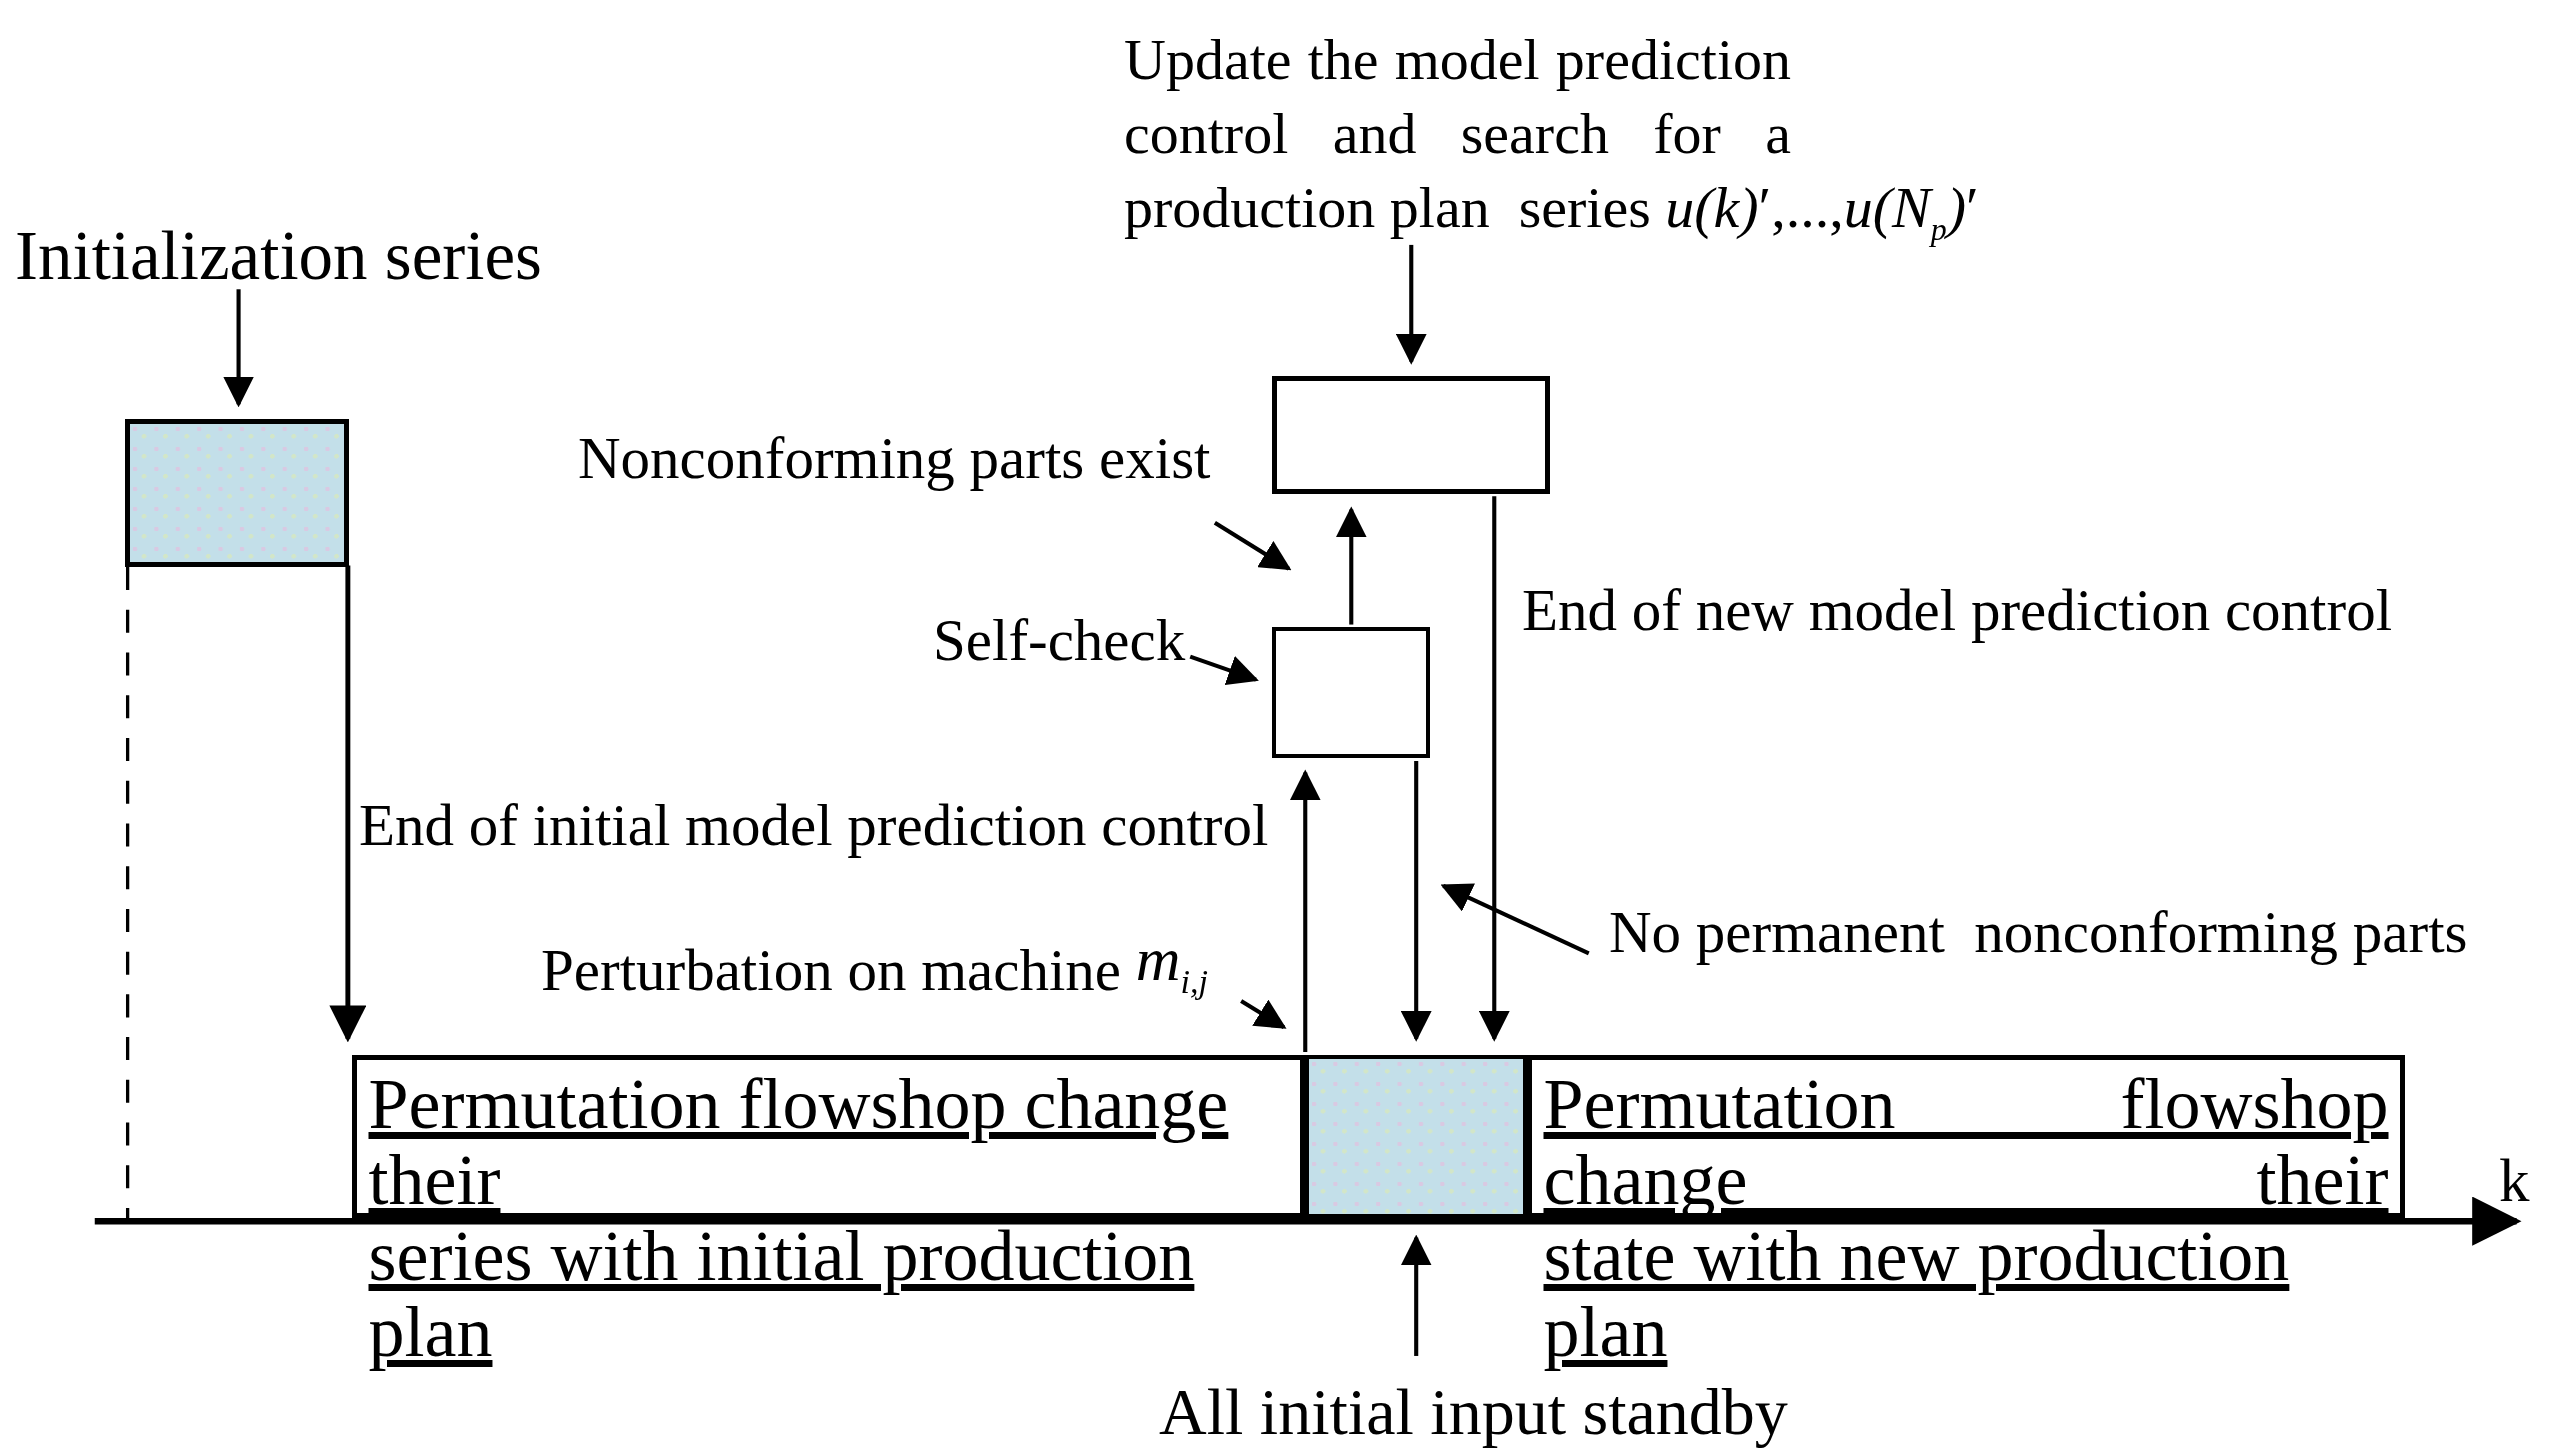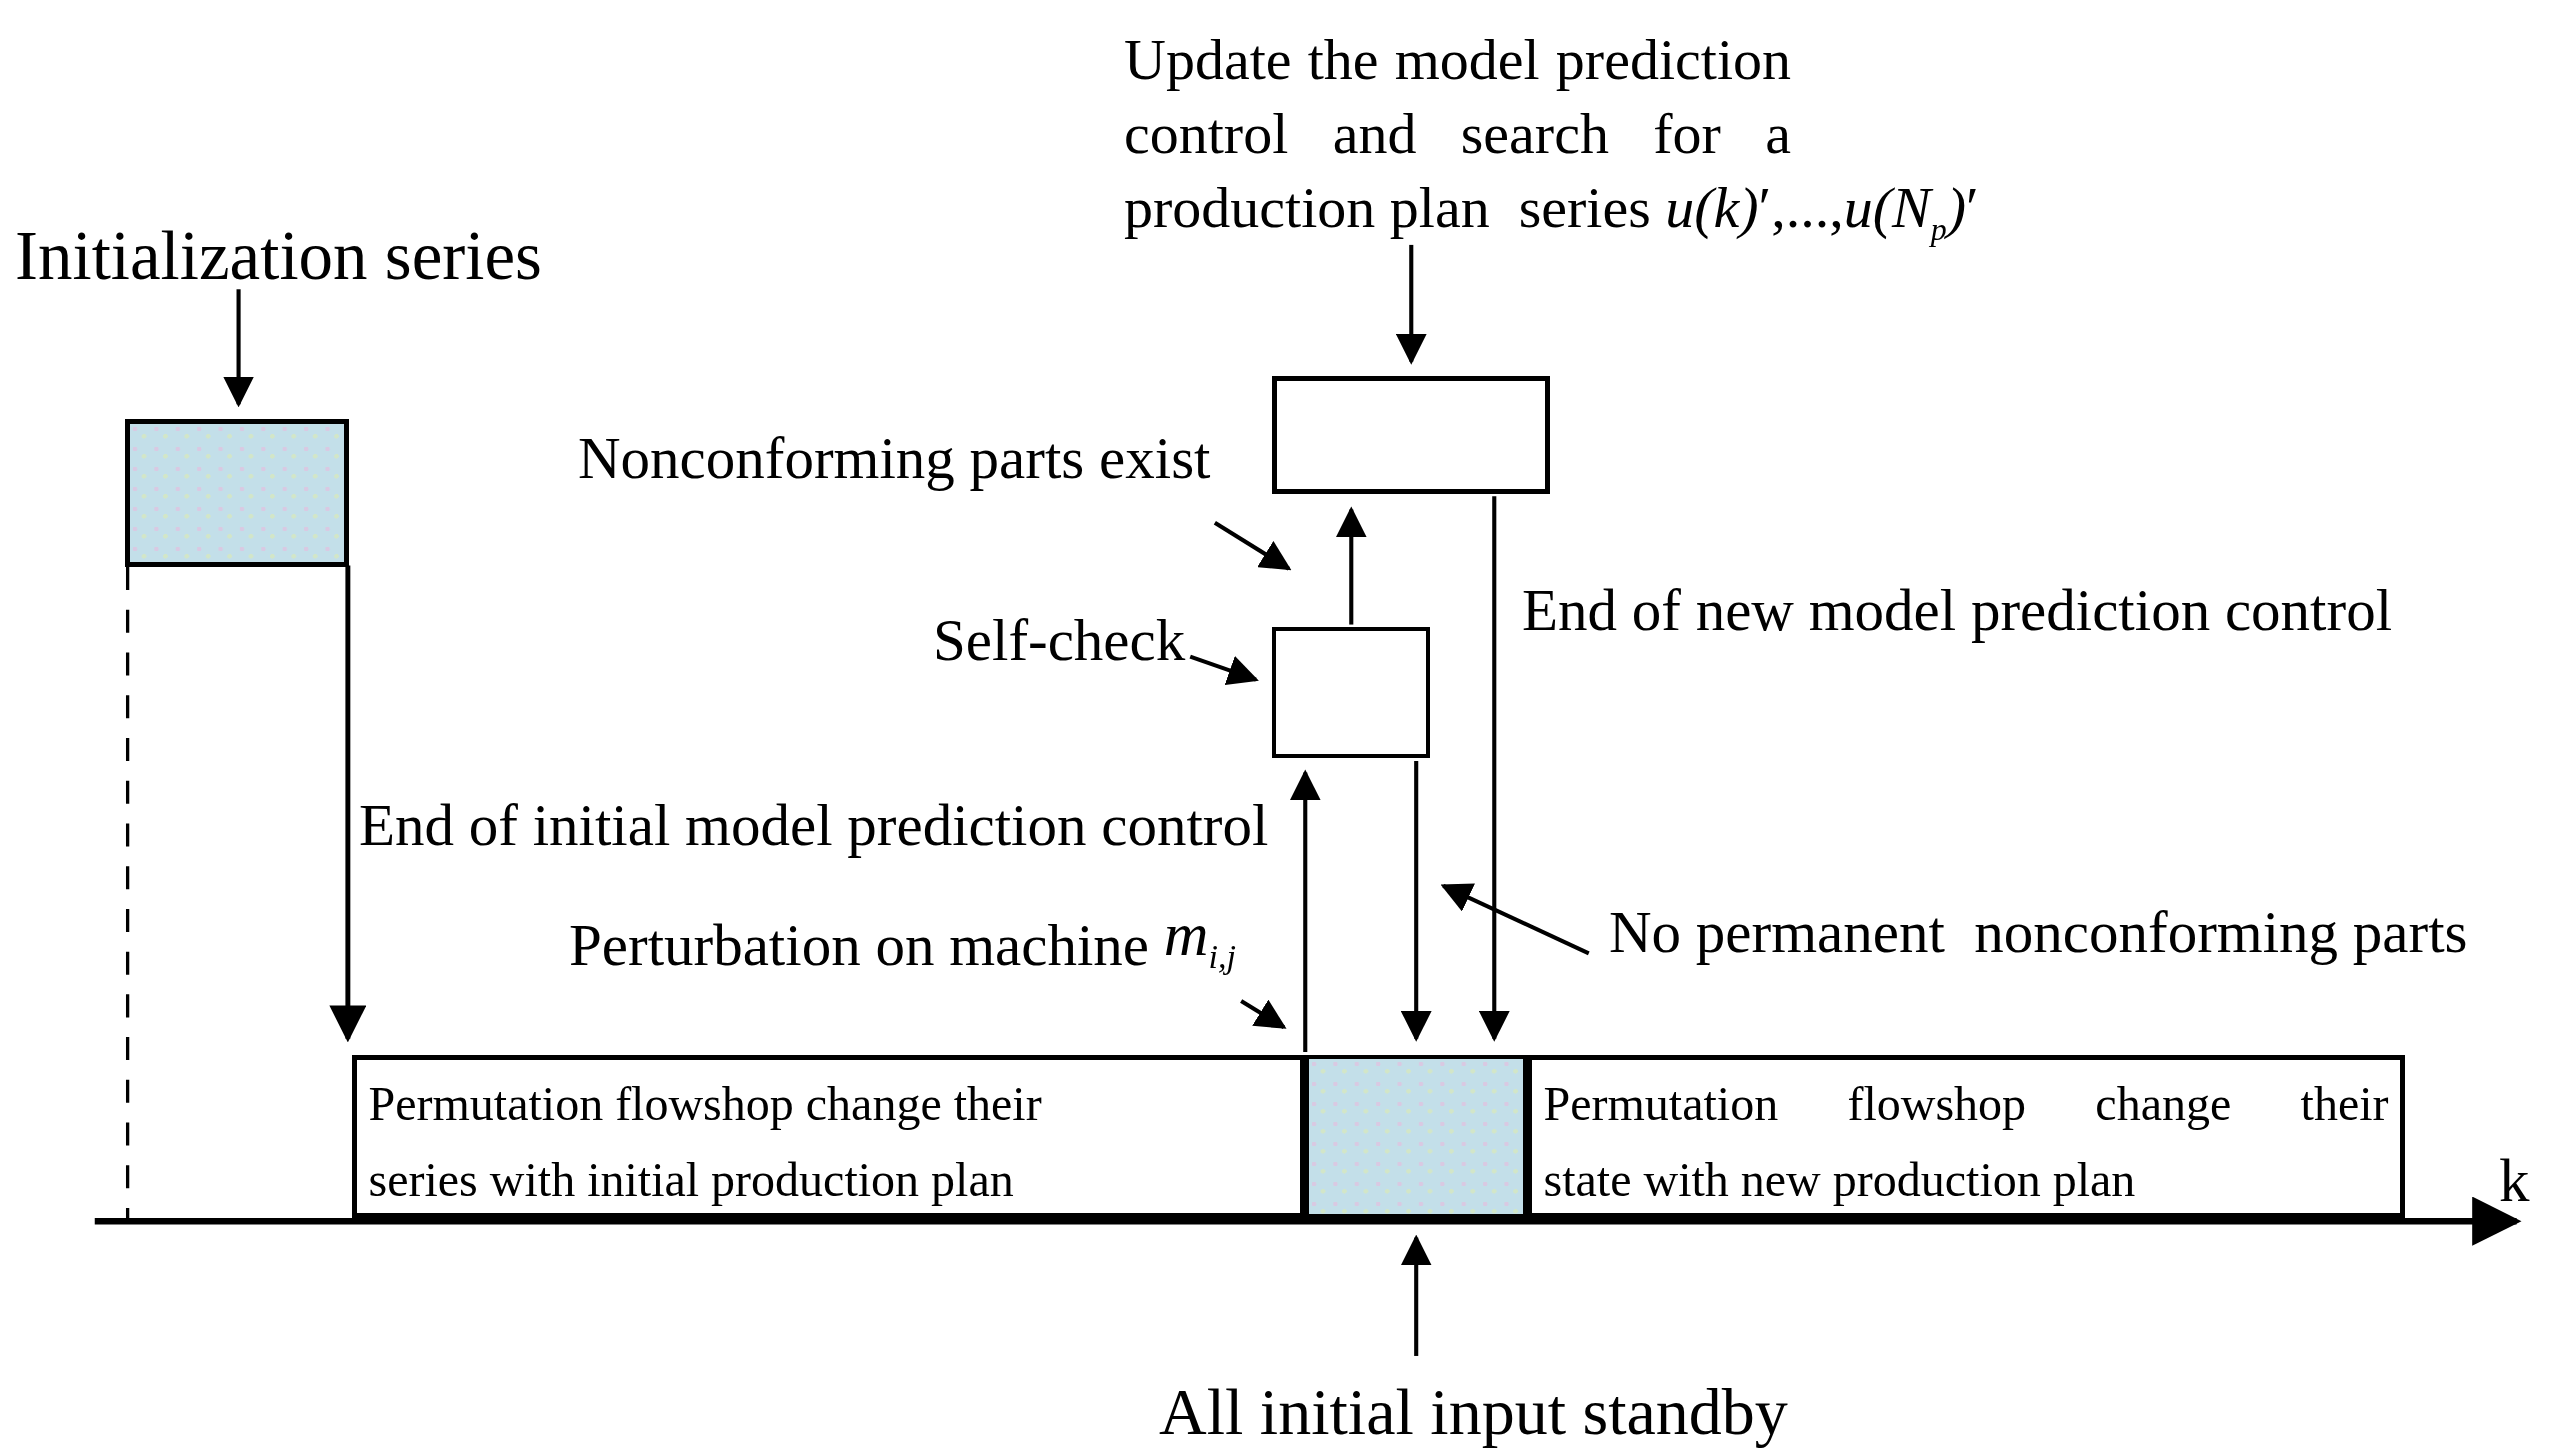--- a/index.html
+++ b/index.html
@@ -14,21 +14,21 @@
   .lbl{position:absolute;z-index:3;font-size:59px;line-height:1.06;white-space:nowrap;}
   .pre{white-space:pre;}
   .big{font-size:69px;}
   .updateblock{position:absolute;left:1124px;top:23px;width:667px;z-index:3;font-size:58px;}
   .uline{height:74px;line-height:74px;}
   .jline{text-align:justify;text-align-last:justify;}
   .l3{white-space:pre;}
   .it{font-style:italic;}
   sub.sb{font-size:0.55em;line-height:0;}
   .mvar{font-style:italic;position:relative;top:-10px;font-size:1.05em;}
-  .tbox-text{position:absolute;z-index:3;font-size:48px;line-height:76px;padding:6.6px 11.5px;box-sizing:border-box;}
+  .tbox-text{position:absolute;z-index:3;font-size:72px;line-height:76px;padding:6.6px 11.5px;box-sizing:border-box;text-decoration:underline;}
   .k{font-size:61px;}
 </style>
 </head>
 <body>
 
 <div class="canvas">
 
   <div class="box bluefill" style="left:125px;top:419px;width:224px;height:148px;"></div>
 
   <div class="box" style="left:1272px;top:376px;width:278px;height:118px;border-width:5.8px;"></div>
@@ -86,21 +86,21 @@
   </div>
 
   <div class="lbl" style="left:578px;top:427px;">Nonconforming parts exist</div>
 
   <div class="lbl" style="left:1522px;top:556px;margin-top:23px;">End of new model prediction control</div>
 
   <div class="lbl" style="left:359px;top:794px;">End of initial model prediction control</div>
 
   <div class="lbl" style="left:933px;top:609px;">Self-check</div>
 
-  <div class="lbl" style="left:541px;top:912px;margin-left:28px;"><span class="pre">Perturbation on machine </span><span class="mvar"><span>m</span><sub class="sb">i,j</sub></span></div>
+  <div class="lbl" style="left:541px;top:937px;"><span class="pre">Perturbation on machine </span><span class="mvar"><span>m</span><sub class="sb">i,j</sub></span></div>
 
   <div class="lbl pre" style="left:1609px;top:901px;">No permanent  nonconforming parts</div>
 
   <div class="tbox-text" style="left:357px;top:1059px;width:945px;">
     <div>Permutation flowshop change their</div>
     <div>series with initial production plan</div>
   </div>
 
   <div class="tbox-text" style="left:1532px;top:1059px;width:868px;">
     <div class="jline">Permutation flowshop change their</div>

